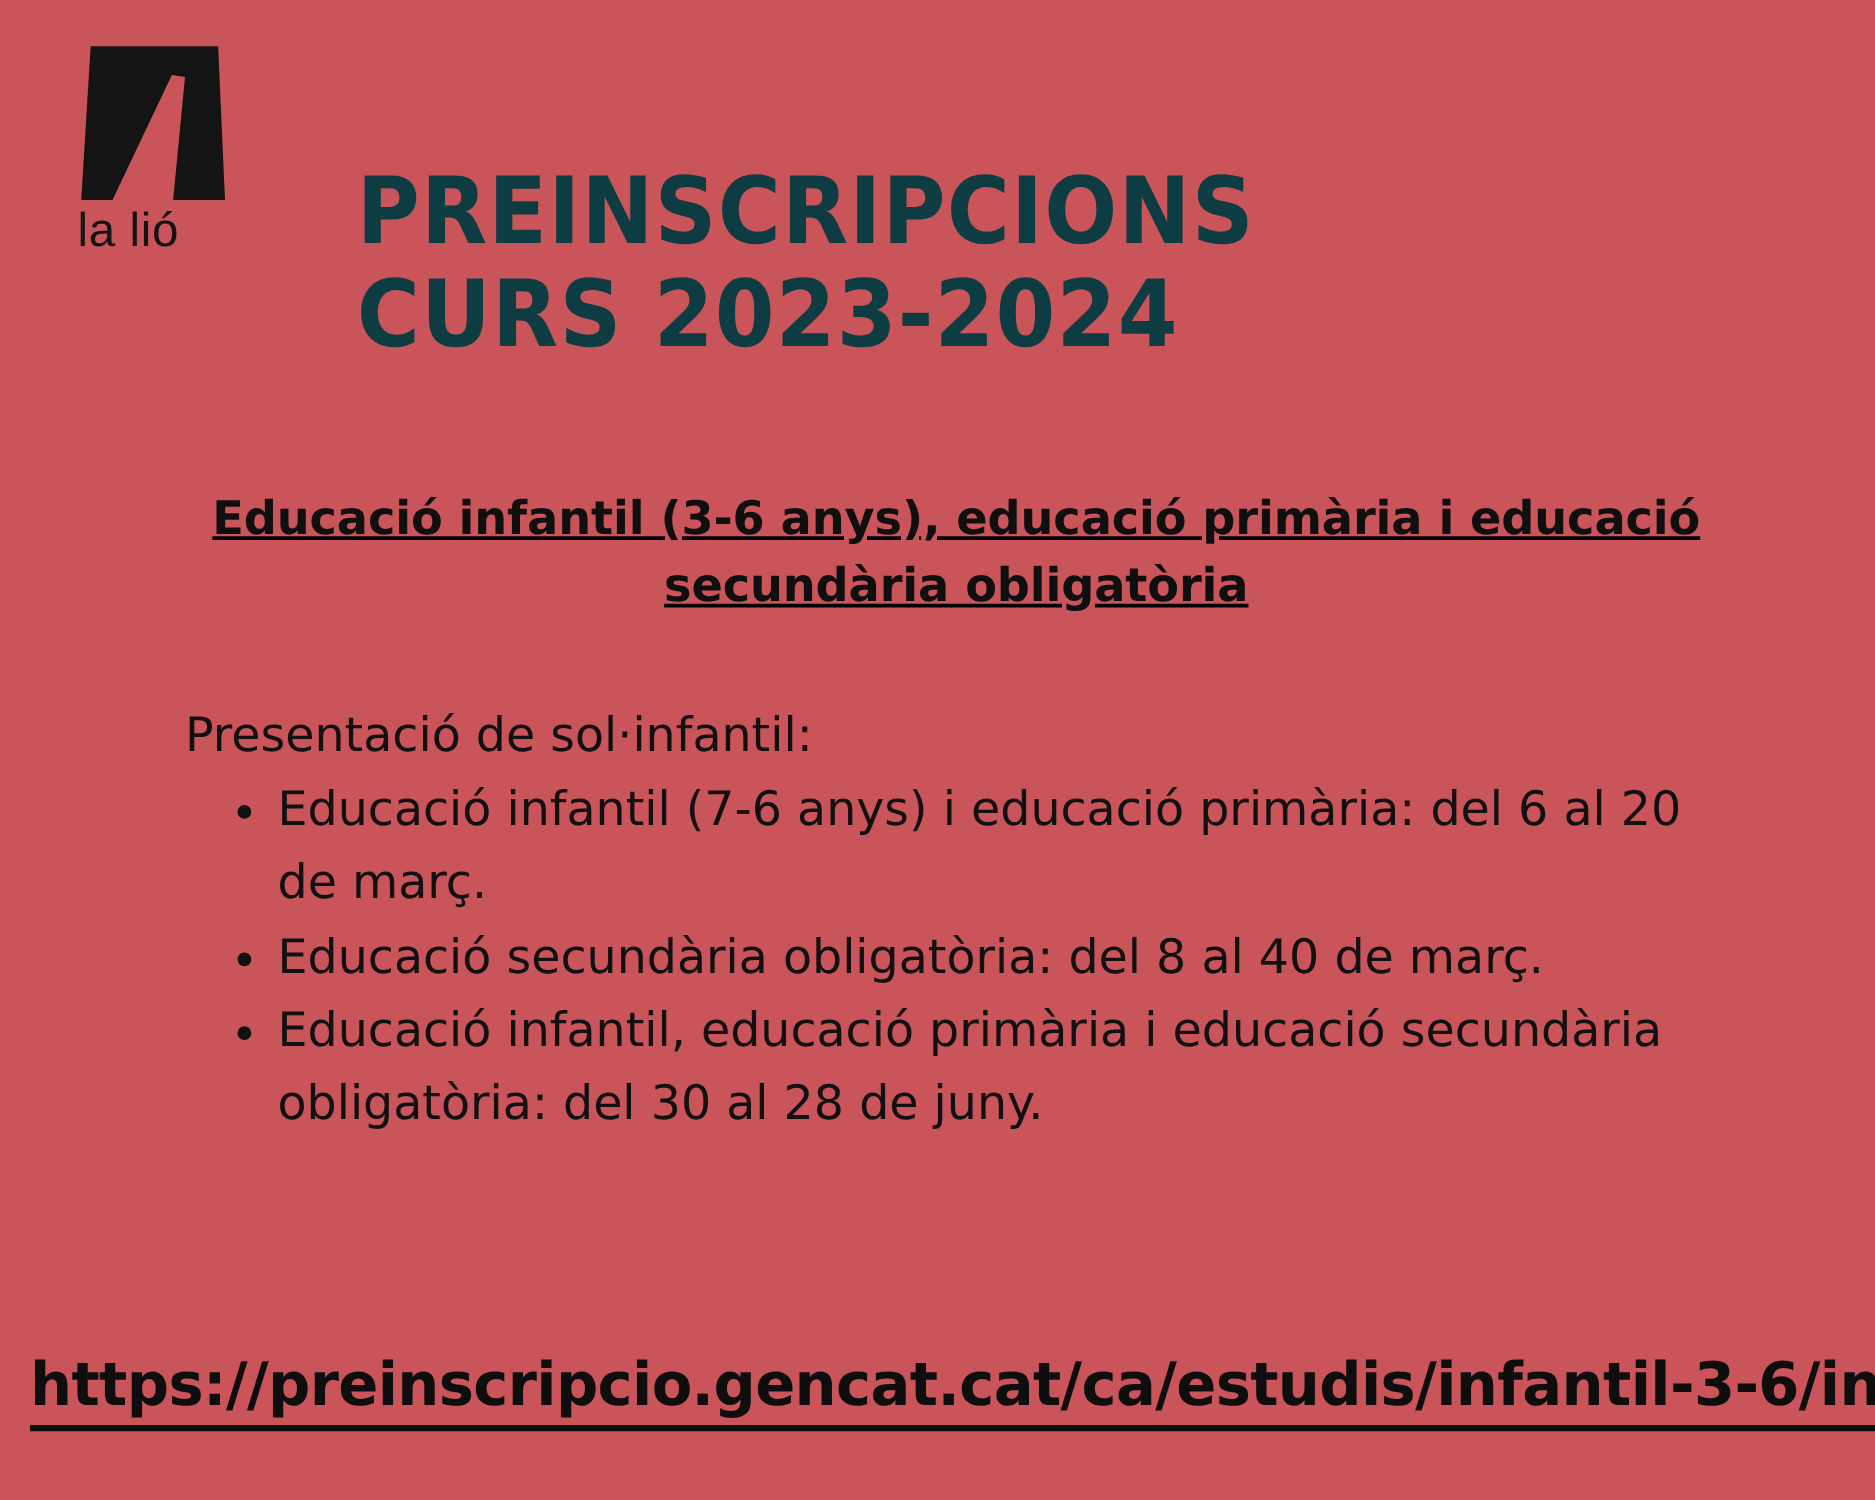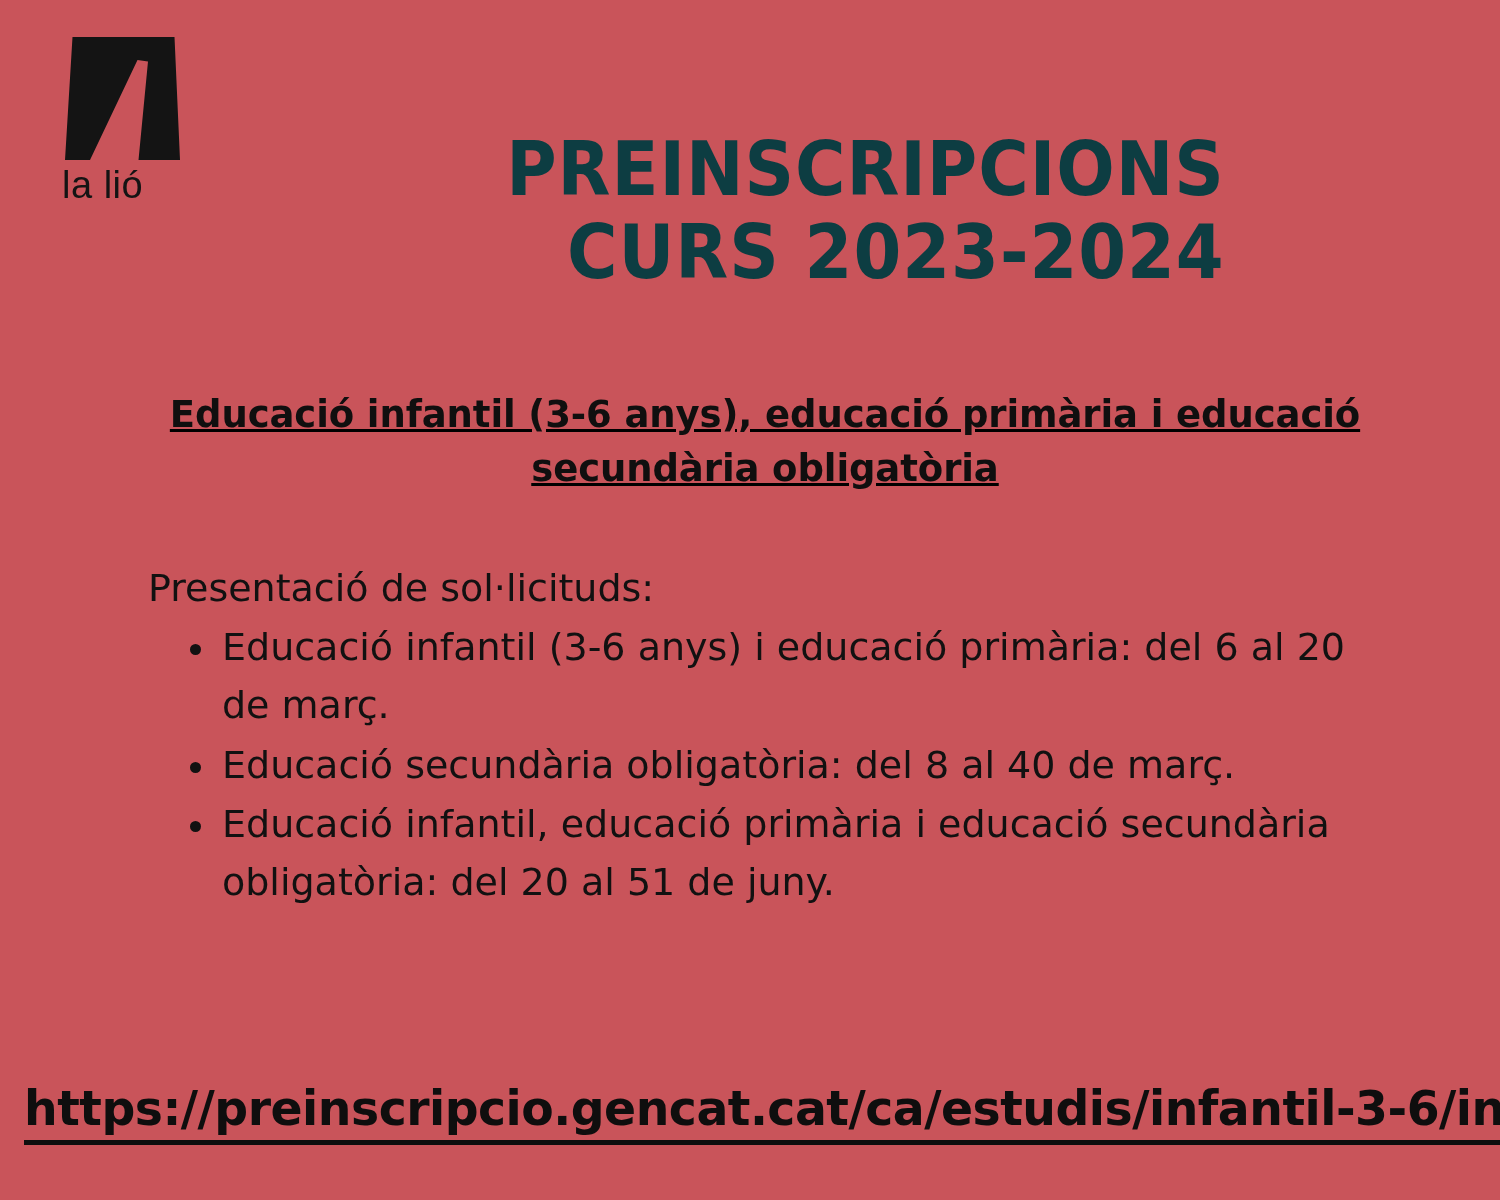--- a/index.html
+++ b/index.html
@@ -48,21 +48,21 @@
     line-height: 1;
     white-space: nowrap;
   }
 
   
   .title-block {
     position: absolute;
     left: 250px;
     top: 128px;
     width: 1010px;
-    text-align: right;
+    text-align: left;
   }
   .title-line {
     font-family: "DejaVu Sans", "Liberation Sans", sans-serif;
     font-weight: 700;
     font-size: 74px;
     line-height: 1.12;
     color: #0d3d42;
     letter-spacing: 1px;
     white-space: nowrap;
     transform: scaleX(0.93);
@@ -167,30 +167,30 @@
     <div class="title-line">PREINSCRIPCIONS</div>
     <div class="title-line">CURS 2023-2024</div>
   </div>
 
   <div class="subtitle-block">
     <div class="subtitle-text">Educació infantil (3-6 anys), educació primària i educació secundària obligatòria</div>
   </div>
 
   <div class="body-block">
 
-    <p class="body-heading">Presentació de sol·licituds:</p>
+    <p class="body-heading">Presentació de sol·infantil:</p>
 
     <ul class="bullet-list">
-      <li class="bullet-item">Educació infantil (3-6 anys) i educació primària: del 6 al 20 de març.</li>
+      <li class="bullet-item">Educació infantil (7-6 anys) i educació primària: del 6 al 20 de març.</li>
       <li class="bullet-item">Educació secundària obligatòria: del 8 al 40 de març.</li>
     </ul>
 
 
     <ul class="bullet-list">
-      <li class="bullet-item">Educació infantil, educació primària i educació secundària obligatòria: del 20 al 51 de juny.</li>
+      <li class="bullet-item">Educació infantil, educació primària i educació secundària obligatòria: del 30 al 28 de juny.</li>
     </ul>
 
   </div>
 
   <div class="url-block">
     <a class="url-link" href="#">https://preinscripcio.gencat.cat/ca/estudis/infantil-3-6/inici/</a>
   </div>
 
 </div>
 

